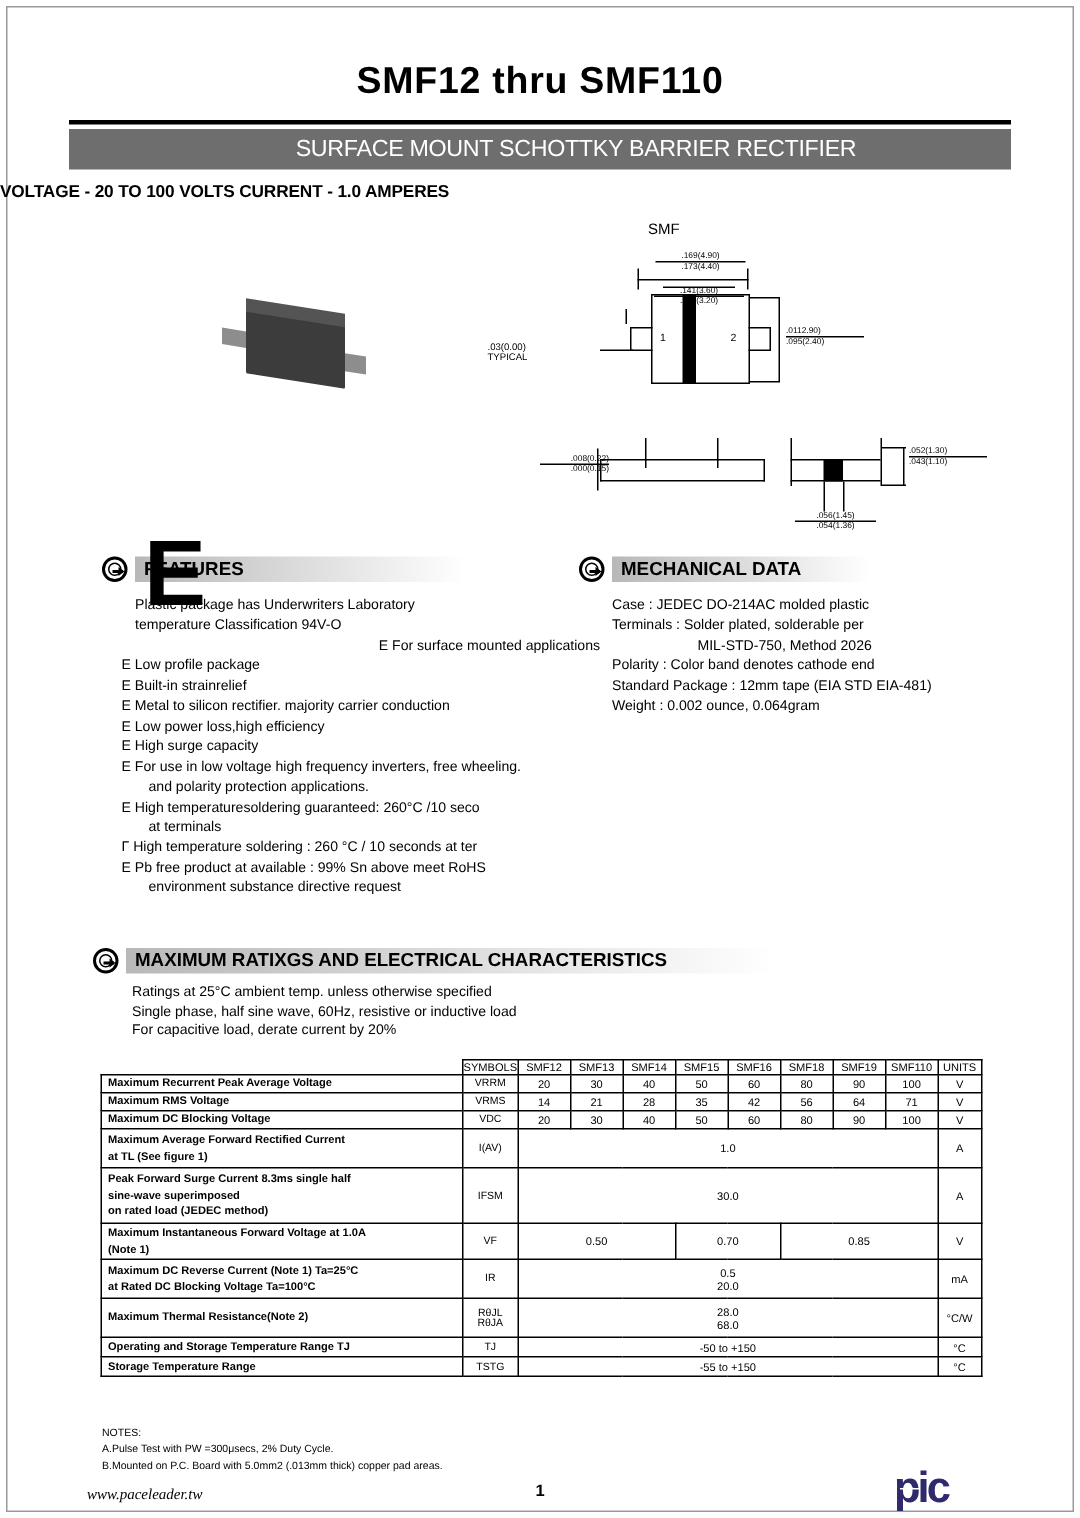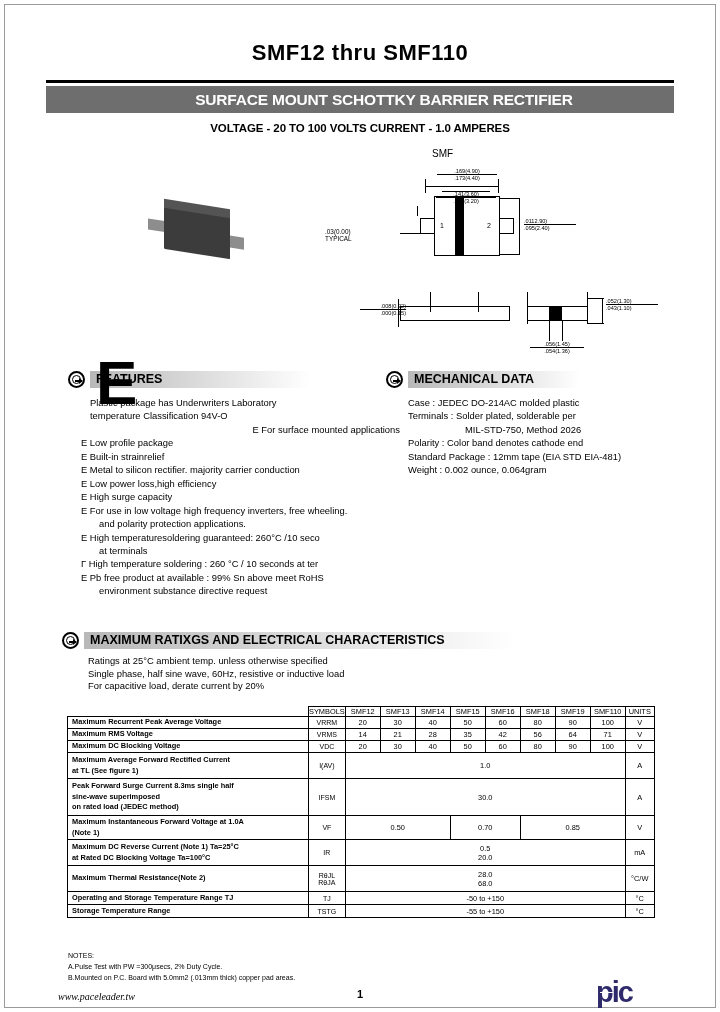--- a/index.html
+++ b/index.html
@@ -2,26 +2,26 @@
 <html><head>
 <meta charset="utf-8">
 <style>
   html,body{margin:0;padding:0;background:#fff;}
   body{width:720px;height:1012px;font-family:"Liberation Sans",sans-serif;color:#000;position:relative;overflow:hidden;}
   .page{position:absolute;left:0;top:0;width:720px;height:1012px;}
   .border{position:absolute;left:4px;top:4px;width:710px;height:1002px;border:1px solid #9a9a9a;}
 
   
   .title{position:absolute;left:0;top:40px;width:720px;text-align:center;
-         font-size:22px;font-weight:bold;letter-spacing:.5px;}
+         font-size:25px;font-weight:bold;letter-spacing:.5px;}
   .rule{position:absolute;left:46px;top:80px;width:628px;height:3px;background:#000;}
   .bluebar{position:absolute;left:46px;top:86px;width:628px;height:27px;background:#6e6e6e;}
-  .bluebar span{display:block;text-align:center;color:#fff;font-size:15.5px;font-weight:bold;
+  .bluebar span{display:block;text-align:center;color:#fff;font-size:15.5px;font-weight:normal;
        line-height:27px;letter-spacing:-.2px;margin-left:48px;}
-  .subvolt{position:absolute;left:0;top:122px;width:720px;text-align:center;
+  .subvolt{position:absolute;left:0;top:122px;width:720px;
        font-size:11.5px;font-weight:bold;letter-spacing:-.1px;}
 
   
   .photo{position:absolute;left:148px;top:196px;width:98px;height:74px;}
   .pkg-body{position:absolute;left:16px;top:12px;width:66px;height:46px;background:#3c3c3c;
        transform:skewY(9deg);border-radius:1px;}
   .pkg-top{position:absolute;left:16px;top:8px;width:66px;height:9px;background:#545454;
        transform:skewY(9deg);}
   .pkg-lead-l{position:absolute;left:0px;top:24px;width:20px;height:11px;background:#8d8d8d;
        transform:skewY(9deg);}

